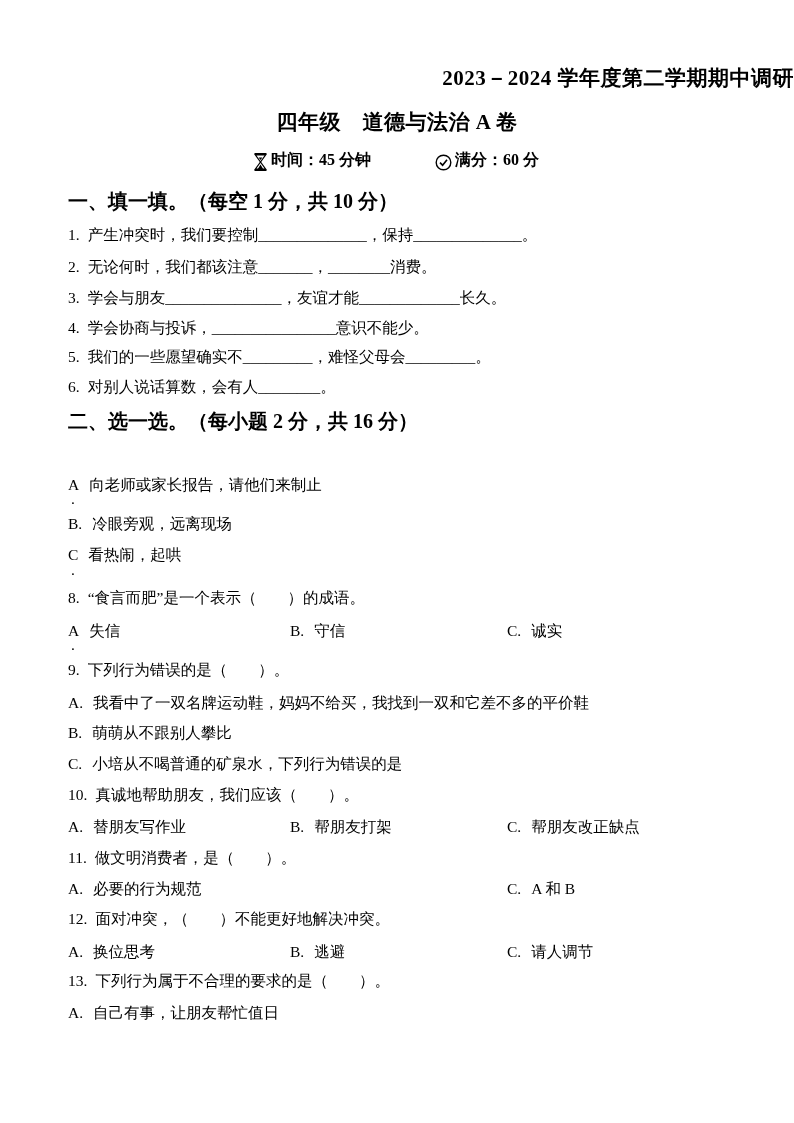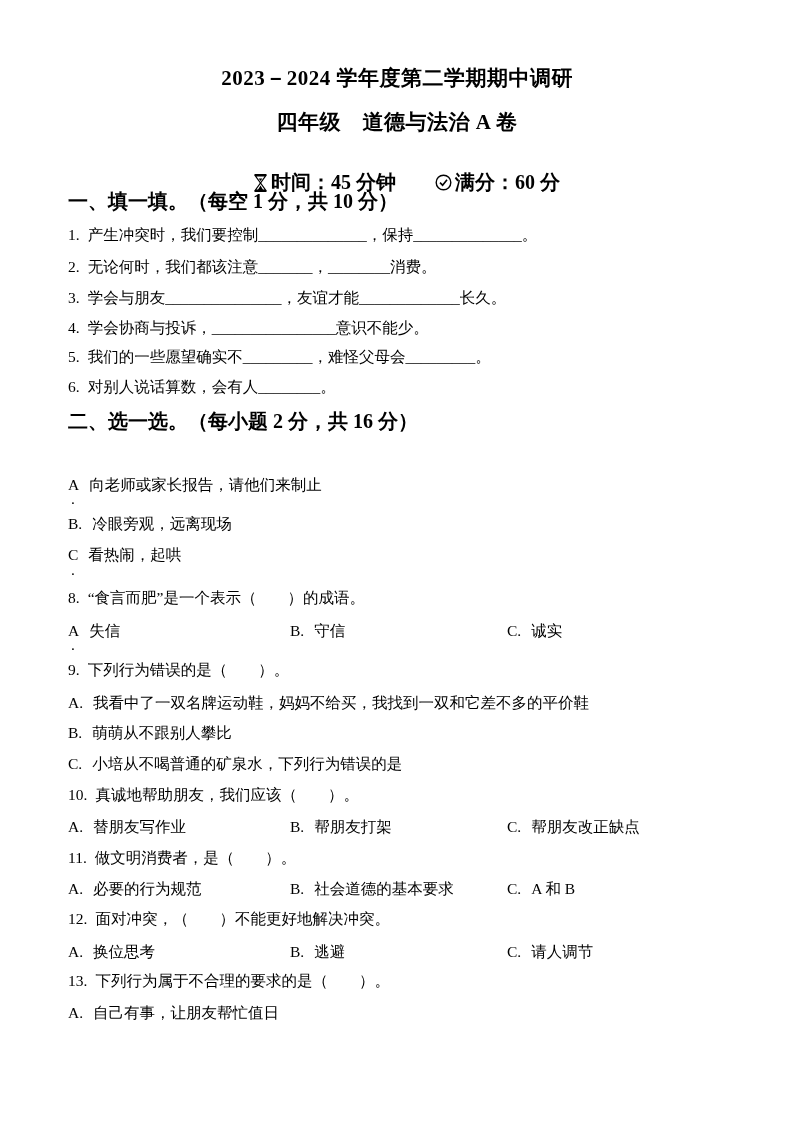--- a/index.html
+++ b/index.html
@@ -10,43 +10,43 @@
     background: #ffffff;
     color: #000000;
     font-family: "Liberation Serif", "DejaVu Serif", serif;
     overflow: hidden;
   }
   .t1 {
     position: absolute;
     left: 0; right: 0;
     top: 64px;
     margin: 0;
-    text-align: center;
+    text-align: right;
     font-size: 21px;
     font-weight: 700;
     letter-spacing: 0.5px;
   }
   .t2 {
     position: absolute;
     left: 0; right: 0;
     top: 108px;
     margin: 0;
     text-align: center;
     font-size: 21px;
     font-weight: 700;
     letter-spacing: 0.5px;
   }
   .meta-group {
     position: absolute;
-    top: 169px;
-    font-size: 20px;
+    top: 150px;
+    font-size: 16px;
     font-weight: 700;
     white-space: nowrap;
     display: flex;
-    align-items: center;
+    align-items: flex-end;
   }
   .meta-group svg { margin-right: 3px; display: inline-block; }
   .line {
     position: absolute;
     left: 68px;
     white-space: nowrap;
     font-size: 15.5px;
     line-height: 22px;
   }
   .hd { font-weight: 700; font-size: 20px; }
@@ -153,21 +153,20 @@
     <span class="optcol" style="left:0;"><span class="optlab">A.</span><span>替朋友写作业</span></span>
     <span class="optcol" style="left:222px;"><span class="optlab">B.</span><span>帮朋友打架</span></span>
     <span class="optcol" style="left:439px;"><span class="optlab">C.</span><span>帮朋友改正缺点</span></span>
   </div>
 
   <div class="line" style="top:847px;">
     <span class="no">11.</span><span>做文明消费者，是（　　）。</span>
   </div>
   <div class="line optrow" style="top:878px;">
     <span class="optcol" style="left:0;"><span class="optlab">A.</span><span>必要的行为规范</span></span>
-    <span class="optcol" style="left:222px;"><span class="optlab">B.</span><span>社会道德的基本要求</span></span>
     <span class="optcol" style="left:439px;"><span class="optlab">C.</span><span>A 和 B</span></span>
   </div>
 
   <div class="line" style="top:908px;">
     <span class="no">12.</span><span>面对冲突，（　　）不能更好地解决冲突。</span>
   </div>
   <div class="line optrow" style="top:941px;">
     <span class="optcol" style="left:0;text-align:center;"><span class="optlab">A.</span><span>换位思考</span></span>
     <span class="optcol" style="left:222px;"><span class="optlab">B.</span><span>逃避</span></span>
     <span class="optcol" style="left:439px;"><span class="optlab">C.</span><span>请人调节</span></span>

